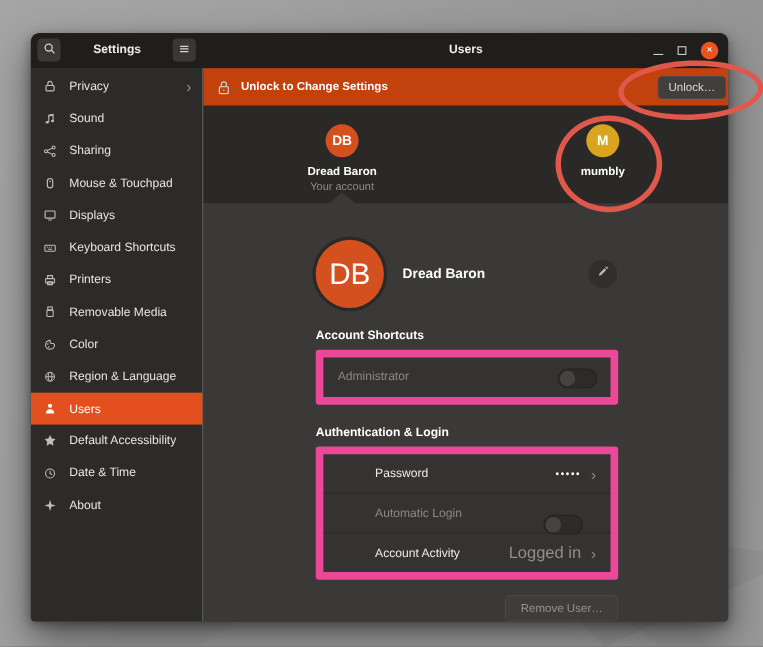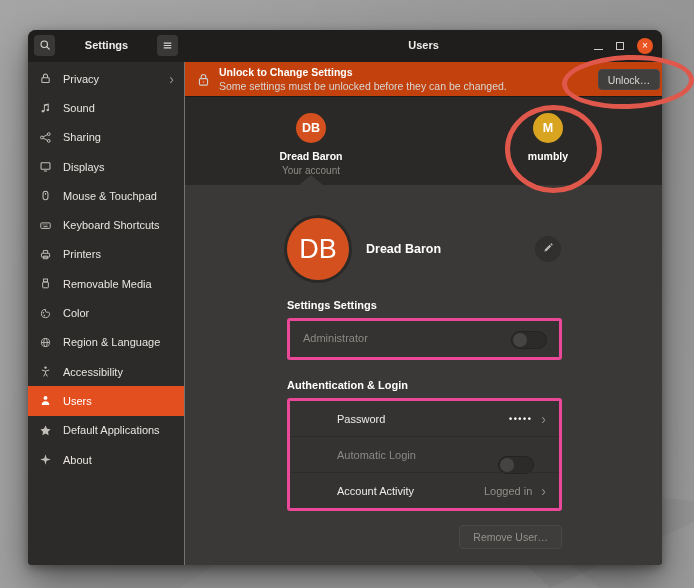--- a/index.html
+++ b/index.html
@@ -85,36 +85,36 @@
   .content{width:275px;}
   .profile-row{display:flex;align-items:center;}
   .big-avatar{width:62px;height:62px;border-radius:50%;background:#D4501E;color:#fff;
     font-size:27px;display:flex;align-items:center;justify-content:center;
     box-shadow:0 0 0 3px rgba(0,0,0,.28);}
   .profile-name{margin-left:17px;color:#fff;font-weight:700;font-size:12.5px;}
   .edit-btn{margin-left:auto;margin-right:1px;width:26px;height:26px;border-radius:50%;
     background:#312f2e;display:flex;align-items:center;justify-content:center;color:#b9b7b3;}
 
   .section-title{margin-top:19px;margin-bottom:7px;color:#fff;font-weight:700;font-size:11px;}
-  .card{background:#343332;border:3px solid #ec4899;border-radius:3px;box-sizing:border-box;}
+  .card{background:#343332;border:7px solid #ec4899;border-radius:3px;box-sizing:border-box;}
 
   .admin-cell{position:relative;padding:11px 13px 13px;}
   .admin-label{color:#8b8985;font-size:11px;}
   .admin-desc{margin-top:8px;color:#787571;font-size:10px;line-height:1.4;width:235px;}
   .toggle{position:absolute;right:12px;top:10px;width:36px;height:18px;border-radius:9px;
     background:#2c2b2a;border:1px solid #242321;box-sizing:border-box;}
   .toggle .knob{position:absolute;left:1px;top:1px;width:14px;height:14px;border-radius:50%;background:#454442;}
   .toggle.in-row{position:static;flex:0 0 36px;}
 
   .row{position:relative;height:35px;display:flex;align-items:center;padding:0 13px;font-size:11px;}
   .row + .row{border-top:1px solid #2d2c2a;}
   .rlabel{color:#edecea;margin-left:34px;}
   .row.dim .rlabel{color:#8b8985;}
   .rright{margin-left:auto;display:flex;align-items:center;gap:9px;}
-  .rvalue{color:#918f8b;font-size:11px;}
+  .rvalue{color:#918f8b;font-size:15px;}
   .dots{color:#ffffff;font-size:9px;letter-spacing:1.5px;font-weight:700;}
   .chev2{color:#8f8d89;font-size:14px;line-height:10px;}
 
   .remove-row{width:275px;display:flex;justify-content:flex-end;margin-top:14px;}
   .remove-btn{padding:5px 13px;background:#3e3d3b;border:1px solid #4a4846;border-radius:4px;
     color:#94928e;font-size:10.5px;}
 
   
   .ellipse{position:absolute;border:5px solid #E0584B;border-radius:50%;z-index:50;pointer-events:none;}
   .ann-unlock{left:562px;top:55px;width:122px;height:44px;transform:rotate(-2deg);}
@@ -203,35 +203,35 @@
             <line x1="5" y1="8.8" x2="10.5" y2="11.5"></line>
         </svg>
         </span>
       <span class="slabel">Sharing</span>
     </div>
 
 
     <div class="side-item">
       <span class="sicon">
         <svg viewBox="0 0 16 16" fill="none" stroke="currentColor" stroke-width="1.3">
+          <rect x="5" y="2.8" width="6" height="10.5" rx="3"></rect>
+            <line x1="8" y1="5" x2="8" y2="7"></line>
+        </svg>
+        </span>
+      <span class="slabel">Mouse &amp; Touchpad</span>
+    </div>
+
+    <div class="side-item">
+      <span class="sicon">
+        <svg viewBox="0 0 16 16" fill="none" stroke="currentColor" stroke-width="1.3">
           <rect x="2.5" y="3.5" width="11" height="8" rx="1"></rect>
             <line x1="6" y1="13.5" x2="10" y2="13.5"></line>
         </svg>
         </span>
       <span class="slabel">Displays</span>
-    </div>
-
-    <div class="side-item">
-      <span class="sicon">
-        <svg viewBox="0 0 16 16" fill="none" stroke="currentColor" stroke-width="1.3">
-          <rect x="5" y="2.8" width="6" height="10.5" rx="3"></rect>
-            <line x1="8" y1="5" x2="8" y2="7"></line>
-        </svg>
-        </span>
-      <span class="slabel">Mouse &amp; Touchpad</span>
     </div>
 
     <div class="side-item">
       <span class="sicon">
         <svg viewBox="0 0 16 16" fill="none" stroke="currentColor" stroke-width="1.2">
           <rect x="2.2" y="4.8" width="11.6" height="6.8" rx="1"></rect>
           <line x1="4.5" y1="7.2" x2="11.5" y2="7.2" stroke-dasharray="1 1.4"></line>
           <line x1="5.5" y1="9.4" x2="10.5" y2="9.4"></line>
         </svg>
         </span>
@@ -274,51 +274,49 @@
       <span class="sicon">
         <svg viewBox="0 0 16 16" fill="none" stroke="currentColor" stroke-width="1.1">
           <circle cx="8" cy="8" r="5"></circle>
             <ellipse cx="8" cy="8" rx="2.2" ry="5"></ellipse>
             <line x1="3" y1="8" x2="13" y2="8"></line>
         </svg>
         </span>
       <span class="slabel">Region &amp; Language</span>
     </div>
 
-    <div class="side-item">
-      <span class="sicon">
-        <svg viewBox="0 0 16 16" fill="none" stroke="currentColor" stroke-width="1.2">
-          <circle cx="8" cy="3.2" r="1.5" fill="currentColor" stroke="none"></circle>
-          <path d="M3.5 6.2 L8 7.6 L12.5 6.2"></path>
-            <line x1="8" y1="7.6" x2="8" y2="10.2"></line>
-          <path d="M8 10.2 L5.7 14 M8 10.2 L10.3 14"></path>
-        </svg>
-        </span>
-      <span class="slabel">Accessibility</span>
-    </div>
 
     <div class="side-item selected">
       <span class="sicon">
         <svg viewBox="0 0 16 16" fill="currentColor" stroke="none">
           <circle cx="8" cy="4.8" r="2.4"></circle>
             <path d="M3.4 13.4 a4.6 4.6 0 0 1 9.2 0 z"></path>
         </svg>
         </span>
       <span class="slabel">Users</span>
     </div>
 
     <div class="side-item">
       <span class="sicon">
         <svg viewBox="0 0 16 16" fill="currentColor" stroke="none">
           <path d="M8 1.8 L9.9 5.8 14.2 6.4 11.1 9.4 11.8 13.7 8 11.6 4.2 13.7 4.9 9.4 1.8 6.4 6.1 5.8 z"></path>
         </svg>
         </span>
-      <span class="slabel">Default Applications</span>
-    </div>
-
+      <span class="slabel">Default Accessibility</span>
+    </div>
+
+    <div class="side-item">
+      <span class="sicon">
+        <svg viewBox="0 0 16 16" fill="none" stroke="currentColor" stroke-width="1.2">
+          <circle cx="8" cy="8" r="5"></circle>
+            <path d="M8 5 V8 L10.4 9.4"></path>
+        </svg>
+        </span>
+      <span class="slabel">Date &amp; Time</span>
+    </div>
 
     <div class="side-item">
       <span class="sicon">
         <svg viewBox="0 0 16 16" fill="currentColor" stroke="none">
           <path d="M8 1.5 L9.4 6.6 14.5 8 9.4 9.4 8 14.5 6.6 9.4 1.5 8 6.6 6.6 z"></path>
         </svg>
         </span>
       <span class="slabel">About</span>
     </div>
   </div>
@@ -328,21 +326,20 @@
     <div class="infobar">
       <span class="lock-wrap">
         <svg width="13" height="15" viewBox="0 0 16 18" fill="none" stroke="currentColor" stroke-width="1.4">
           <rect x="3" y="8" width="10" height="8" rx="1.4"></rect>
             <path d="M5.2 8 V5.6 a2.8 2.8 0 0 1 5.6 0 V8"></path>
           <circle cx="8" cy="12" r="0.8" fill="currentColor" stroke="none"></circle>
         </svg>
       </span>
       <div class="info-text">
         <div class="info-title">Unlock to Change Settings</div>
-        <div class="info-sub">Some settings must be unlocked before they can be changed.</div>
       </div>
       <div class="unlock-btn">Unlock…</div>
     </div>
 
     <div class="carousel">
       <div class="cuser cuser-db">
         <div class="cavatar" style="background: rgb(212, 80, 30);">DB</div>
         <div class="cname">Dread Baron</div>
         <div class="csub">Your account</div>
       </div>
@@ -361,21 +358,21 @@
           <div class="profile-name">Dread Baron</div>
           <div class="edit-btn">
             <span>
               <svg width="12" height="12" viewBox="0 0 16 16" fill="currentColor" stroke="none">
                 <path d="M3.2 12.8 l0.9-3 6-6 2.1 2.1 -6 6 z M11 2.9 l2.1 2.1 0.8-0.8 a0.8 0.8 0 0 0 0-1.2 l-0.9-0.9 a0.8 0.8 0 0 0-1.2 0 z"></path>
               </svg>
             </span>
           </div>
         </div>
 
-        <div class="section-title">Settings Settings</div>
+        <div class="section-title">Account Shortcuts</div>
         <div class="card">
           <div class="admin-cell">
             <div class="admin-label">Administrator</div>
             <div class="toggle">
               <div class="knob"></div>
             </div>
           </div>
         </div>
 
         <div class="section-title">Authentication &amp; Login</div>

